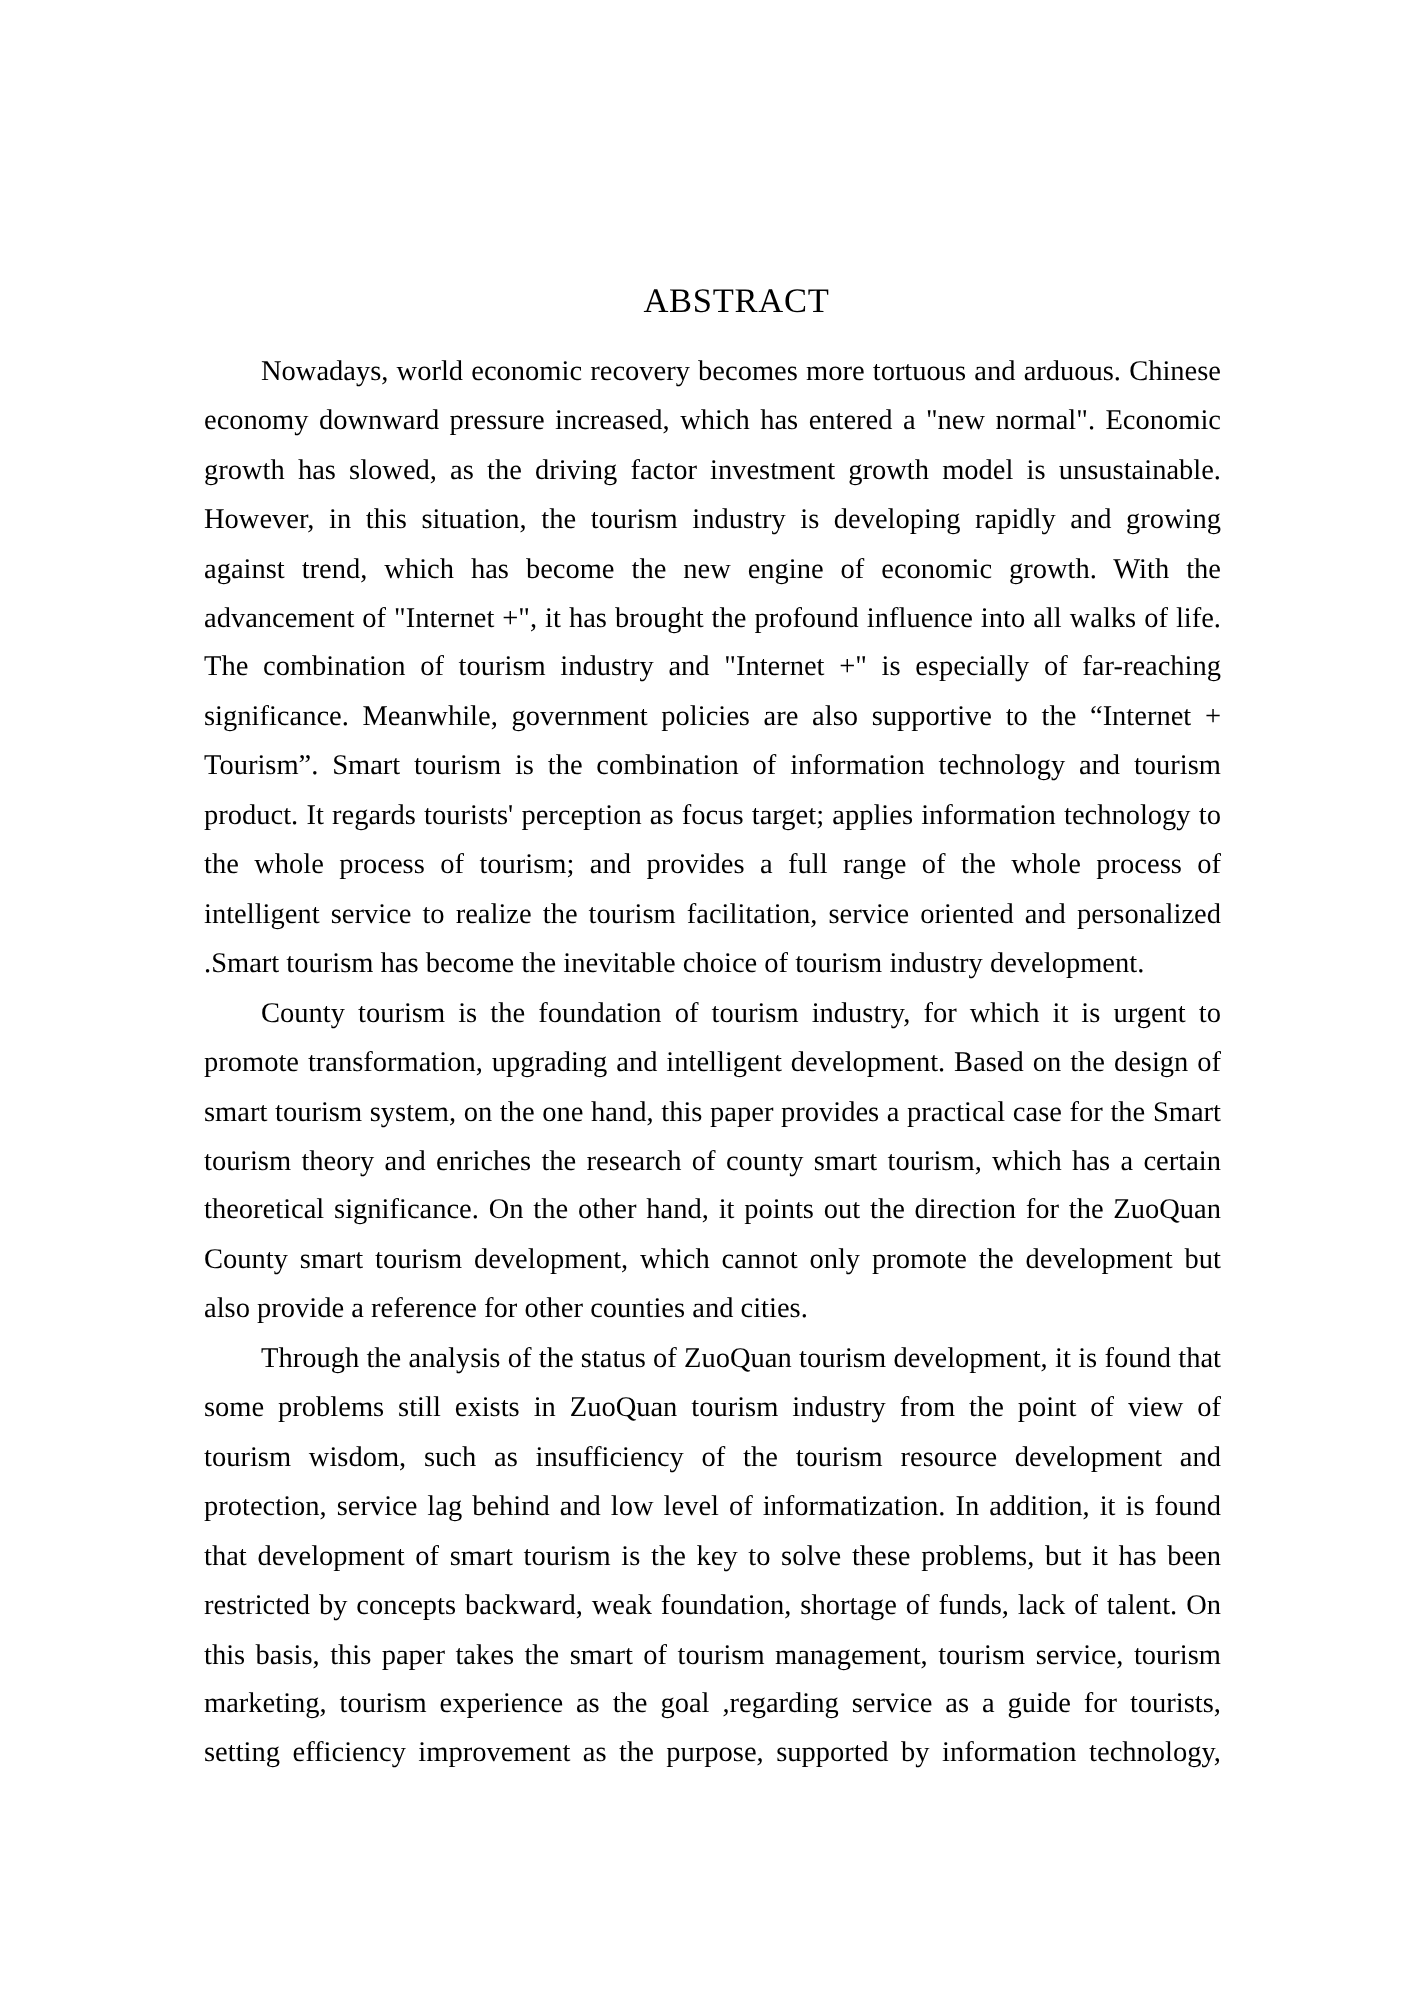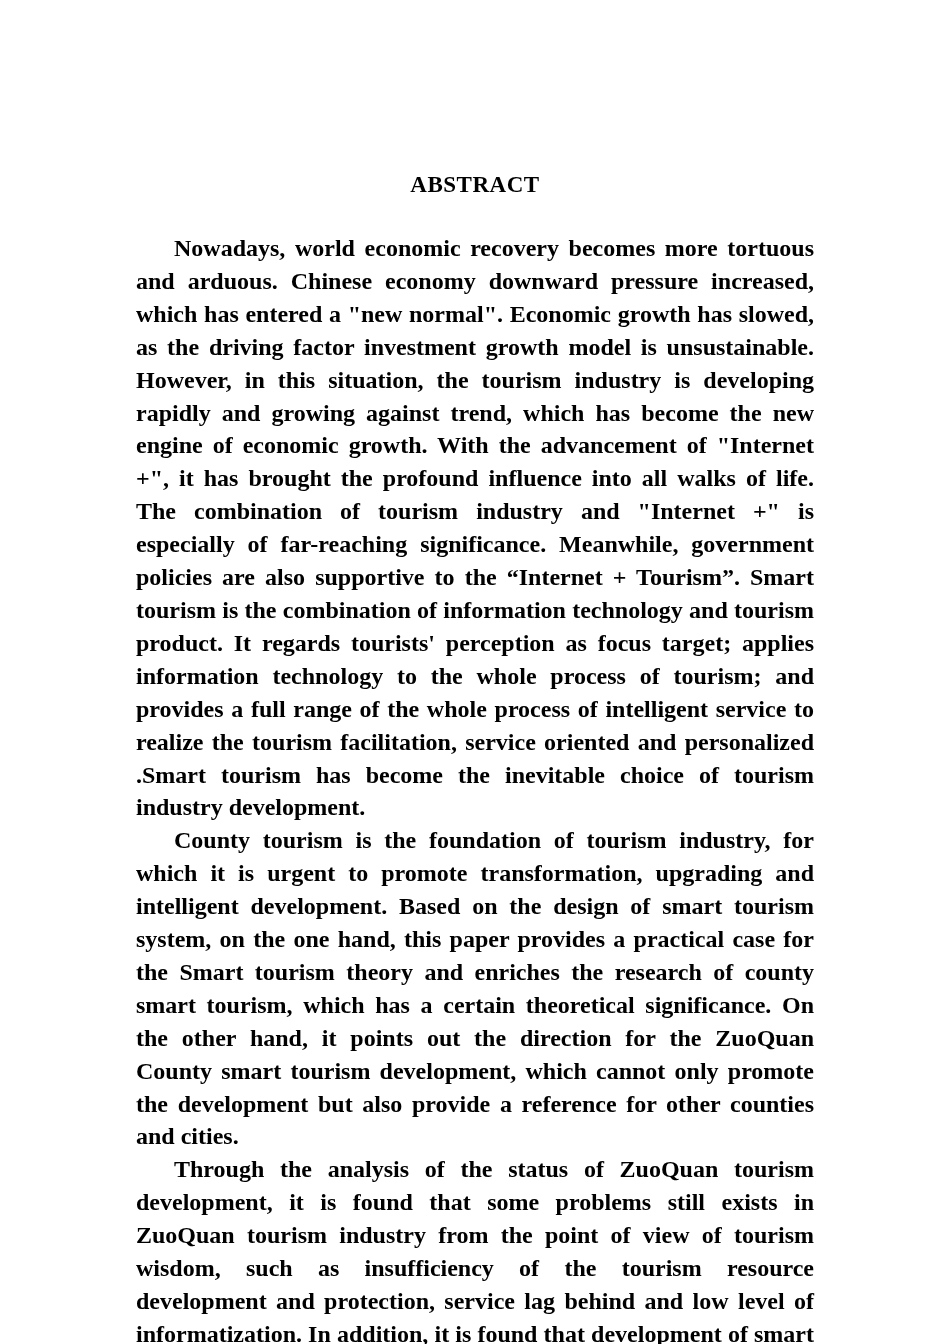--- a/index.html
+++ b/index.html
@@ -22,50 +22,49 @@
     box-sizing: border-box;
   }
   .content {
     position: absolute;
     left: 136px;
     top: 0;
     width: 678px;
   }
   .doc-title {
     font-size: 23px;
-    font-weight: bold;
+    font-weight: normal;
     text-align: center;
     letter-spacing: 0.5px;
-    margin: 0;
+    margin: 16px;
     padding: 0;
     position: absolute;
     left: 0;
     top: 170px;
     width: 678px;
     line-height: 30px;
     font-family: "Liberation Serif", "DejaVu Serif", serif;
   }
   .body-text {
     position: absolute;
     left: 0;
     top: 232px;
     width: 678px;
   }
   p.para {
     margin: 0;
     padding: 0;
-    font-size: 24px;
+    font-size: 19px;
     line-height: 32.9px;
     text-align: justify;
     text-justify: inter-word;
     text-indent: 38px;
     hyphens: none;
     -webkit-hyphens: none;
     word-spacing: 0px;
-    font-weight: bold;
   }
   
   p.para:last-child {
     text-align-last: justify;
   }
   p.para.ragged-last {
     text-align-last: auto;
   }
 </style>
 </head>

